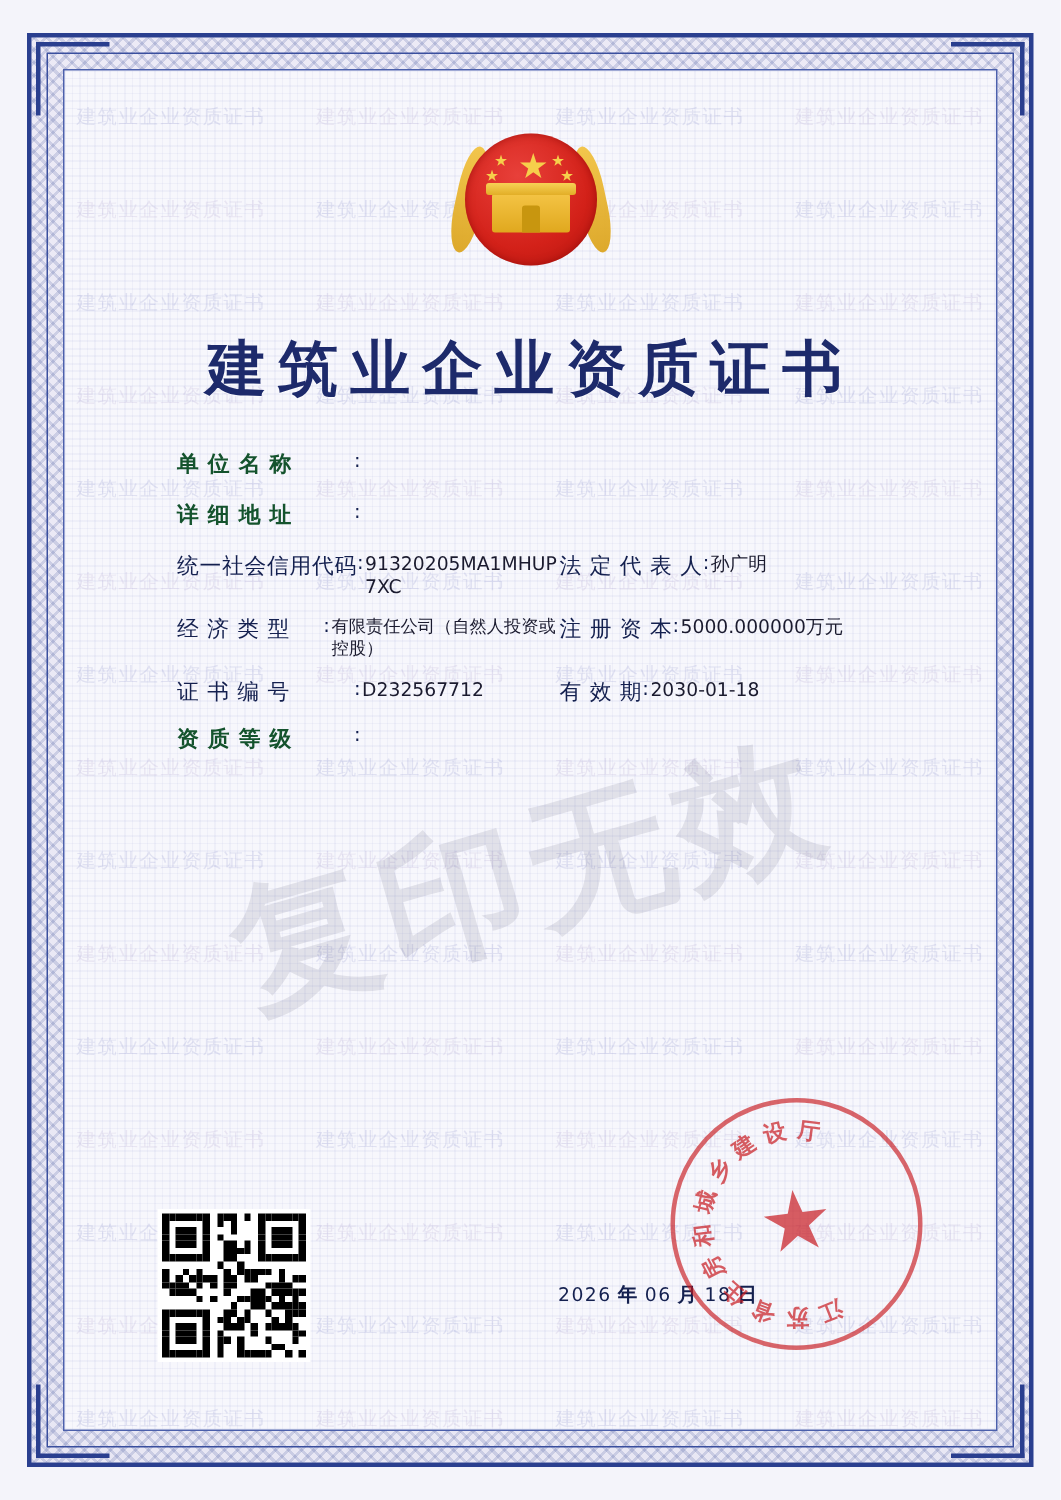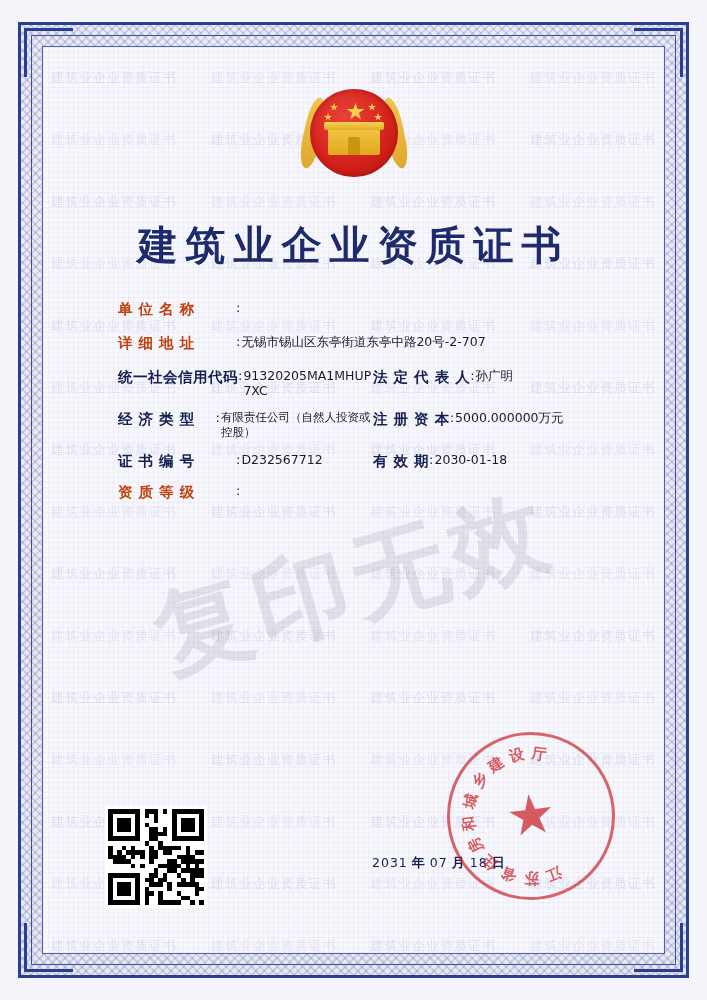--- a/index.html
+++ b/index.html
@@ -198,21 +198,21 @@
   }
   .field-row {
     display: flex;
     align-items: flex-start;
     margin-bottom: 12px;
     min-height: 22px;
   }
   .field-label {
     font-size: 14.5px;
     font-weight: bold;
-    color: #c2410c;
+    color: #14532d;
     white-space: nowrap;
     flex: 0 0 auto;
     letter-spacing: 0.5px;
   }
   .label-w1 { width: 118px; }
   .field-colon {
     font-size: 13px;
     margin: 0 1px 0 0;
     flex: 0 0 auto;
     color: #14204f;
@@ -221,21 +221,21 @@
     font-size: 12.5px;
     color: #1a1a2e;
     line-height: 15px;
     flex: 1 1 auto;
     word-break: break-all;
   }
   .field-value.small { font-size: 11.5px; }
   .field-row-split { display: flex; align-items: flex-start; margin-bottom: 12px; }
   .left-part { width: 255px; display: flex; align-items: flex-start; }
   .right-part { flex: 1; display: flex; align-items: flex-start; }
-  .lbl-sm { font-size: 14.5px; font-weight: bold; letter-spacing: 0.5px; white-space: nowrap; }
+  .lbl-sm { font-size: 14.5px; font-weight: normal; letter-spacing: 0.5px; white-space: nowrap; }
 
   
   .big-watermark {
     position: absolute;
     left: 150px;
     top: 520px;
     font-size: 96px;
     font-weight: bold;
     color: rgba(80,80,110,0.13);
     transform: rotate(-16deg);
@@ -463,21 +463,20 @@
   <div class="fields">
 
     <div class="field-row">
       <div class="field-label label-w1">单 位 名 称</div>
       <div class="field-colon">:</div>
     </div>
 
     <div class="field-row">
       <div class="field-label label-w1">详 细 地 址</div>
       <div class="field-colon">:</div>
-      <div class="field-value">无锡市锡山区东亭街道东亭中路20号-2-707</div>
     </div>
 
     <div class="field-row-split">
       <div class="left-part">
         <div class="lbl-sm">统一社会信用代码</div>
         <div class="field-colon">:</div>
         <div class="field-value">91320205MA1MHUP7XC</div>
       </div>
       <div class="right-part">
         <div class="lbl-sm">法 定 代 表 人</div>
@@ -962,23 +961,23 @@
         <i style="background: transparent;"></i>
         <i style="background: transparent;"></i>
         <i></i>
         <i style="background: transparent;"></i>
         <i></i>
       </div>
   </div>
 
   <div class="issuer">
     <div class="date-row">
-      <span class="date-num">2031</span>
+      <span class="date-num">2026</span>
       <span>年</span>
-      <span class="date-num">07</span>
+      <span class="date-num">06</span>
       <span>月</span>
       <span class="date-num">18</span>
       <span>日</span>
     </div>
   </div>
 
   <div class="seal">
     <div class="seal-star">★</div>
     <div class="seal-text" id="seal-text">
         <span style="transform: rotate(-284.545deg) translate(62px) rotate(90deg) translate(-50%, -50%);">江</span>

